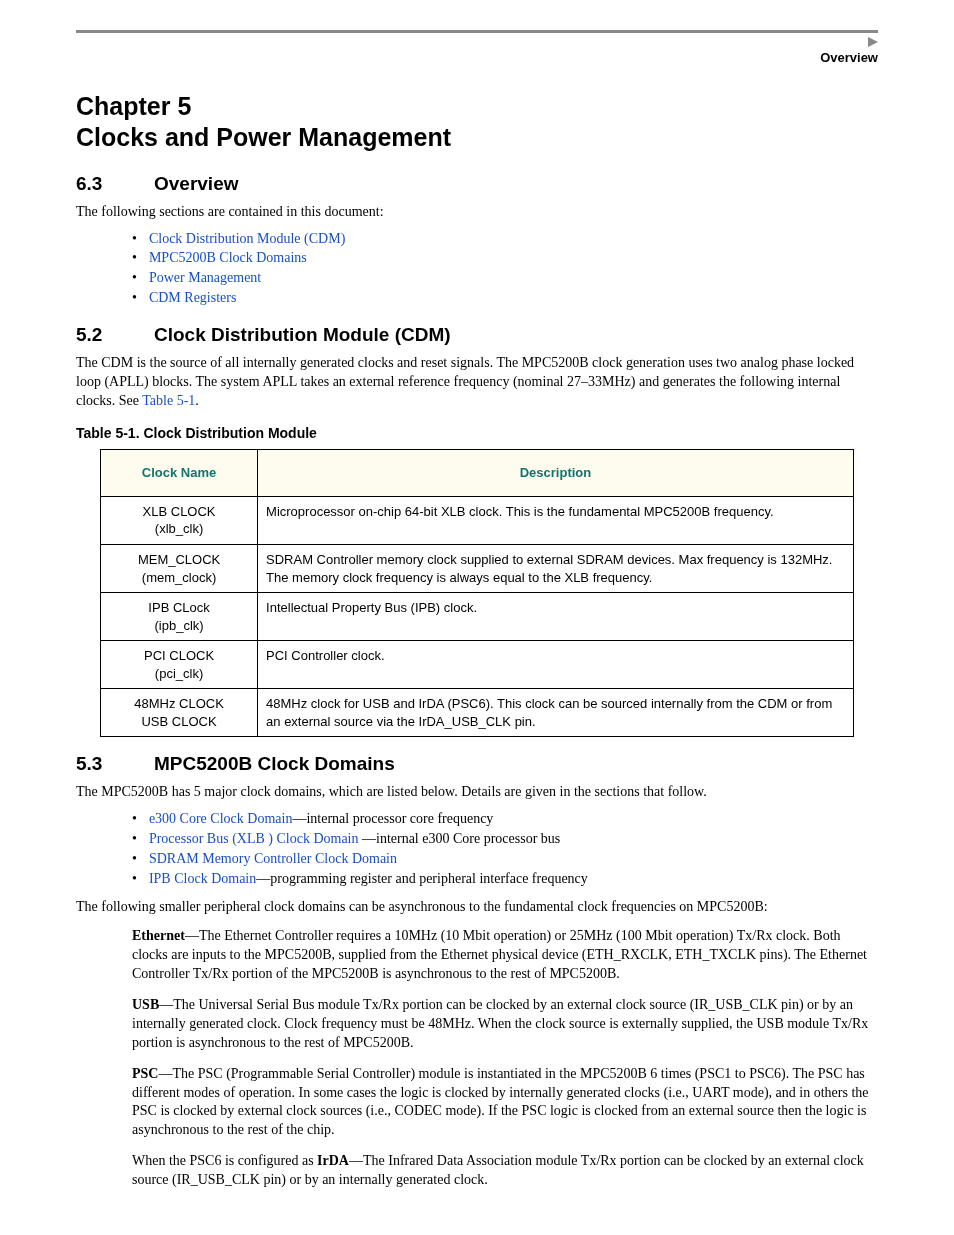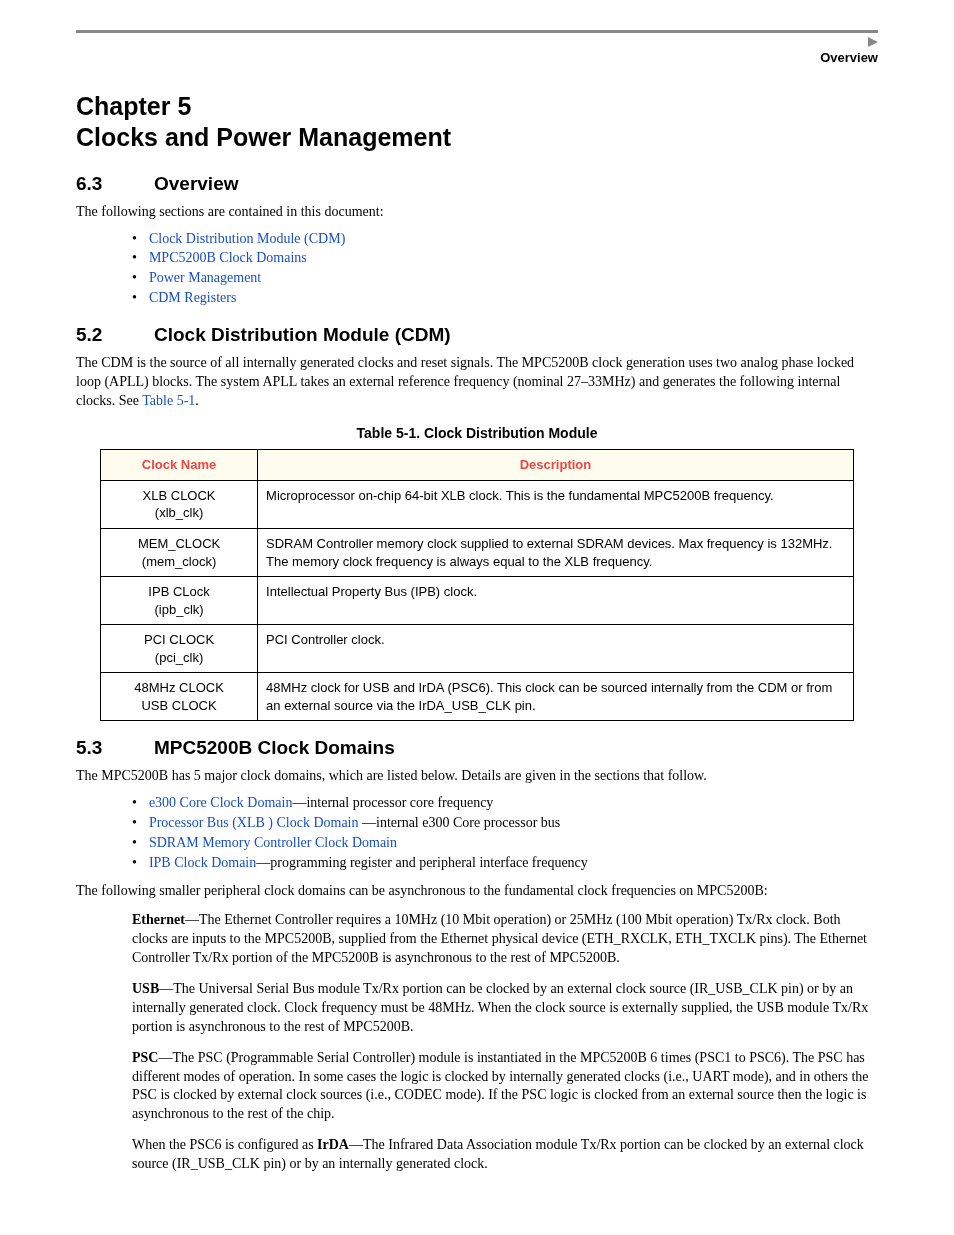--- a/index.html
+++ b/index.html
@@ -50,39 +50,38 @@
     font-weight: bold;
     margin: 14px 0 6px 0;
   }
   h2.section .num { display: inline-block; width: 78px; }
   p.body { margin: 4px 0 8px 0; }
   ul.bullets { margin: 2px 0 10px 56px; padding: 0; list-style: none; }
   ul.bullets li { margin: 1px 0; }
   ul.bullets li::before { content: "•"; margin-right: 12px; }
   a.xref { color: #1a4fc0; text-decoration: none; cursor: pointer; }
   .table-caption {
-    text-align: center;
     font-family: Arial, Helvetica, sans-serif;
     font-weight: bold;
     font-size: 14px;
     margin: 14px 0 6px 0;
   }
   table.datatable {
     border-collapse: collapse;
     width: 94%;
     margin: 0 auto 14px auto;
     font-family: Arial, Helvetica, sans-serif;
     font-size: 13px;
   }
   table.datatable th {
-    color: #ef4444;
+    color: #0f766e;
     font-weight: bold;
     background: #fdfcef;
     border: 1px solid #000;
-    padding: 6px 8px;
+    padding: 14px 8px;
   }
   table.datatable td {
     border: 1px solid #000;
     padding: 6px 8px;
     vertical-align: top;
   }
   table.datatable td.name { text-align: center; width: 140px; }
   .domain-block { margin: 10px 0 10px 56px; }
   .domain-block p { margin: 0 0 12px 0; }
 </style>

